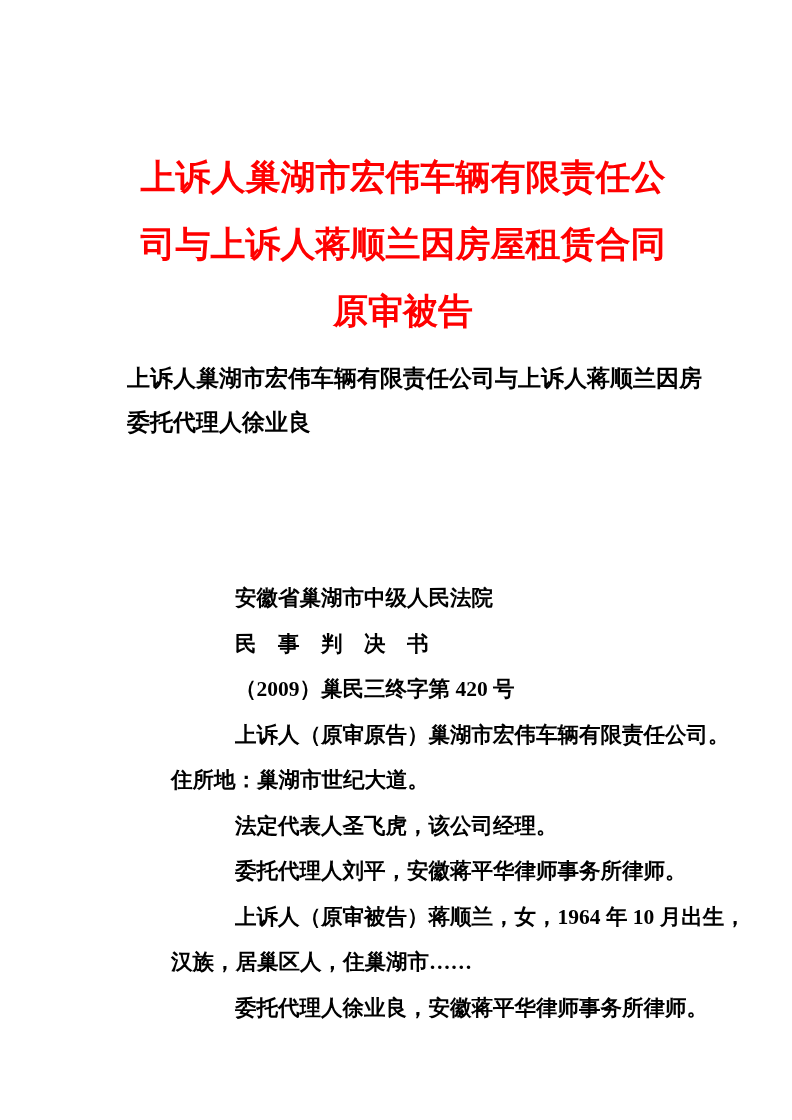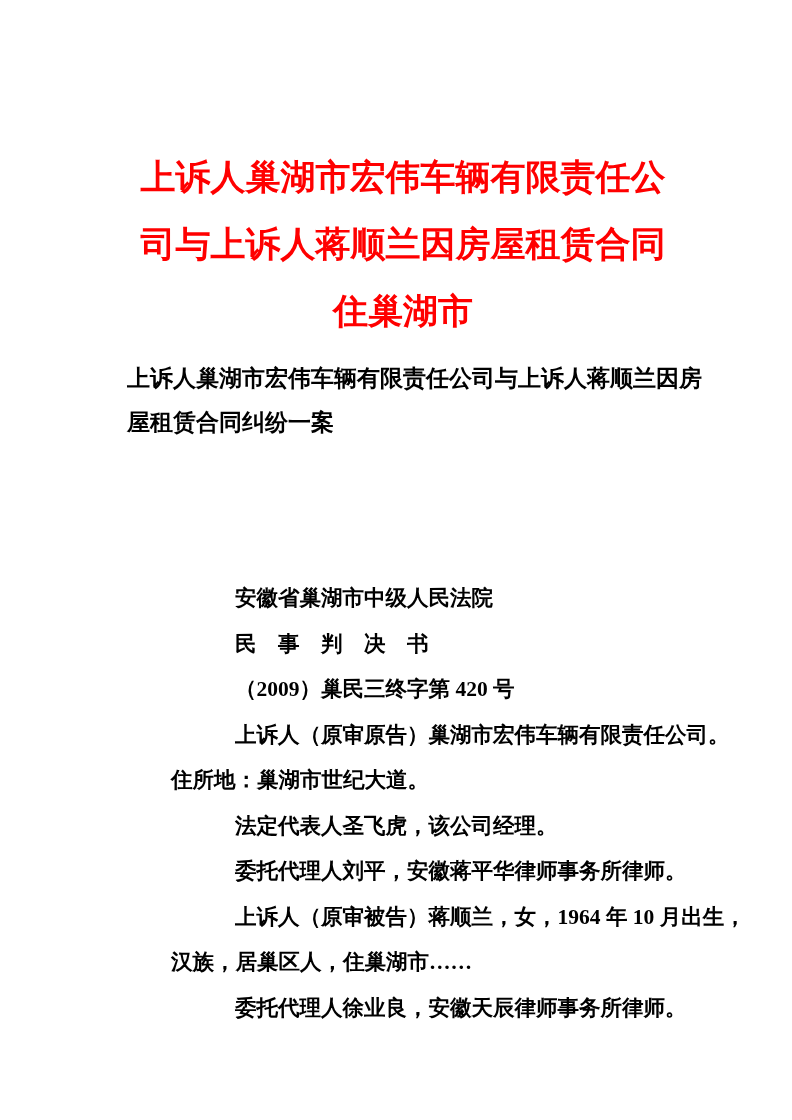--- a/index.html
+++ b/index.html
@@ -40,34 +40,34 @@
   .doc-body .b-line.indent { padding-left: 66px; }
 </style>
 </head>
 <body>
 
 <div class="page">
 
   <div class="doc-title" style="color: rgb(255, 0, 0);">
     <div class="t-line">上诉人巢湖市宏伟车辆有限责任公</div>
     <div class="t-line">司与上诉人蒋顺兰因房屋租赁合同</div>
-    <div class="t-line">住巢湖市</div>
+    <div class="t-line">原审被告</div>
   </div>
 
   <div class="doc-subtitle">
     <div class="s-line">上诉人巢湖市宏伟车辆有限责任公司与上诉人蒋顺兰因房</div>
-    <div class="s-line">屋租赁合同纠纷一案</div>
+    <div class="s-line">委托代理人徐业良</div>
   </div>
 
   <div class="doc-body">
     <div class="b-line indent">安徽省巢湖市中级人民法院</div>
     <div class="b-line indent">民　事　判　决　书</div>
     <div class="b-line indent">（2009）巢民三终字第 420 号</div>
     <div class="b-line indent">上诉人（原审原告）巢湖市宏伟车辆有限责任公司。</div>
     <div class="b-line">住所地：巢湖市世纪大道。</div>
     <div class="b-line indent">法定代表人圣飞虎，该公司经理。</div>
     <div class="b-line indent">委托代理人刘平，安徽蒋平华律师事务所律师。</div>
     <div class="b-line indent">上诉人（原审被告）蒋顺兰，女，1964 年 10 月出生，</div>
     <div class="b-line">汉族，居巢区人，住巢湖市……</div>
-    <div class="b-line indent">委托代理人徐业良，安徽天辰律师事务所律师。</div>
+    <div class="b-line indent">委托代理人徐业良，安徽蒋平华律师事务所律师。</div>
   </div>
 
 </div>
 
 </body></html>

